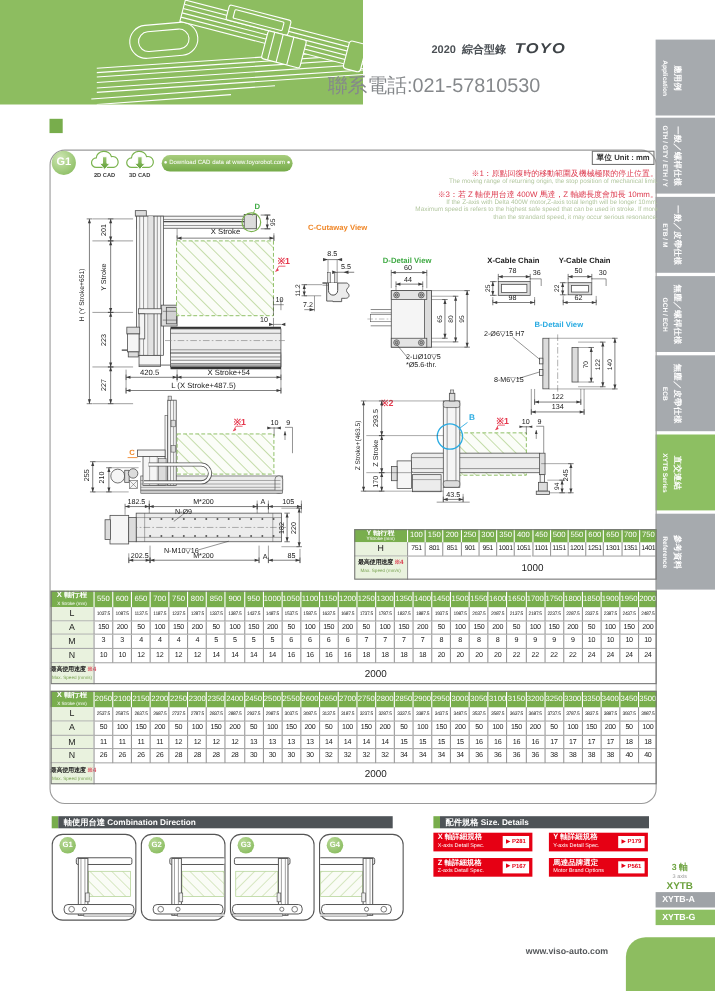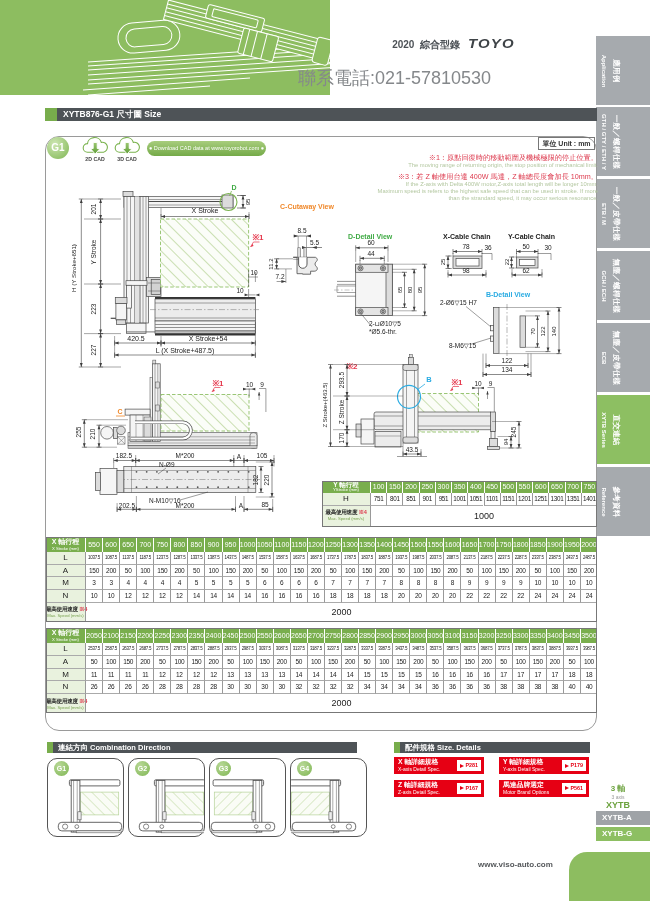--- a/index.html
+++ b/index.html
@@ -92,21 +92,20 @@
       </div>
 </div><div class="abs" style="left:596px;top:467px;width:54px;height:69px;background:#a6aaae;">
 <div class="abs" style="left:20px;top:34.5px;width:0;height:0;">
         <div style="position:absolute;transform:translate(-50%,-50%) rotate(90deg);white-space:nowrap;font-size:7.5px;color:#fff;font-weight:bold;letter-spacing:0.3px;">參考資料</div>
       </div>
 <div class="abs" style="left:8px;top:34.5px;width:0;height:0;">
         <div style="position:absolute;transform:translate(-50%,-50%) rotate(90deg);white-space:nowrap;font-size:6px;color:#fff;font-weight:bold;">Reference</div>
       </div>
 </div>
 <div class="abs" style="left:45px;top:108px;width:12px;height:13px;background:#78ad4c;"></div>
-<div class="abs" style="left:57px;top:108px;width:540px;height:13px;background:#4e5357;color:#fff;font-size:8.5px;font-weight:bold;line-height:13px;padding-left:6px;">XYTB876-G1 尺寸圖 Size</div>
 <div class="abs" style="left:45px;top:136px;width:552px;height:595px;border:1px solid #9a9a9a;border-radius:14px;"></div>
 <div class="abs" style="left:47px;top:137px;width:22px;height:22px;border-radius:50%;background:radial-gradient(circle at 35% 30%, #cde6b2, #7fb653);color:#fff;font-weight:bold;font-size:10px;text-align:center;line-height:22px;">G1</div>
 <svg class="abs" style="left:80px;top:136px" width="110" height="28" viewBox="0 0 110 28">
 <defs>
         <linearGradient id="gArr" x1="0" y1="0" x2="0" y2="1">
           <stop offset="0" stop-color="#9cc772"></stop>
           <stop offset="1" stop-color="#5f9e37"></stop>
         </linearGradient>
       </defs>
 <g fill="none" stroke="#7ab34e" stroke-width="1.1">
@@ -1033,21 +1032,21 @@
       <div class="abs" style="left:516.87px;top:53.6px;width:17.07px;height:12.7px;border-left:1px solid #999;border-bottom:1px solid #aaa;font-size:6.5px;text-align:center;line-height:12.7px;color:#222;letter-spacing:-0.3px;">40</div>
       <div class="abs" style="left:533.93px;top:53.6px;width:17.07px;height:12.7px;border-left:1px solid #999;border-bottom:1px solid #aaa;font-size:6.5px;text-align:center;line-height:12.7px;color:#222;letter-spacing:-0.3px;">40</div>
       <div class="abs" style="left:0;top:66.3px;width:39.0px;height:19.0px;background:#e9f2de;text-align:center;color:#222;">
         <div style="font-size:5.6px;font-weight:bold;line-height:7px;margin-top:3.5px;white-space:nowrap;letter-spacing:-0.3px;">最高使用速度 <span style="color:#dd3a4e;">※4</span></div>
         <div style="font-size:4.2px;line-height:5px;color:#7aa352;white-space:nowrap;">Max. Speed (mm/s)</div>
       </div>
       <div class="abs" style="left:39.0px;top:66.3px;width:512.0px;height:19.0px;border-left:1px solid #999;font-size:9px;text-align:center;line-height:19.0px;color:#222;">2000</div>
       <div class="abs" style="left:0;top:0;width:551.0px;height:85.3px;border:1px solid #777;"></div>
     </div>
 <div class="abs" style="left:47px;top:742px;width:6px;height:11px;background:#78ad4c;"></div>
-<div class="abs" style="left:53px;top:742px;width:304px;height:11px;background:#4e5357;color:#fff;font-size:7.5px;font-weight:bold;line-height:11px;padding-left:5px;">連結方向 Combination Direction</div>
+<div class="abs" style="left:53px;top:742px;width:304px;height:11px;background:#4e5357;color:#fff;font-size:7.5px;font-weight:bold;line-height:11px;padding-left:5px;">軸使用台達 Combination Direction</div>
 <div class="abs" style="left:394px;top:742px;width:6px;height:11px;background:#78ad4c;"></div>
 <div class="abs" style="left:400px;top:742px;width:190px;height:11px;background:#4e5357;color:#fff;font-size:7.5px;font-weight:bold;line-height:11px;padding-left:5px;">配件規格 Size. Details</div>
 <svg width="0" height="0">
       <defs>
         <pattern id="ht" width="7" height="7" patternUnits="userSpaceOnUse" patternTransform="rotate(-45)">
           <rect width="7" height="7" fill="#fafcf6"></rect>
           <line x1="0" y1="0" x2="0" y2="7" stroke="#b9d698" stroke-width="1"></line>
         </pattern>
       </defs>
     </svg>

